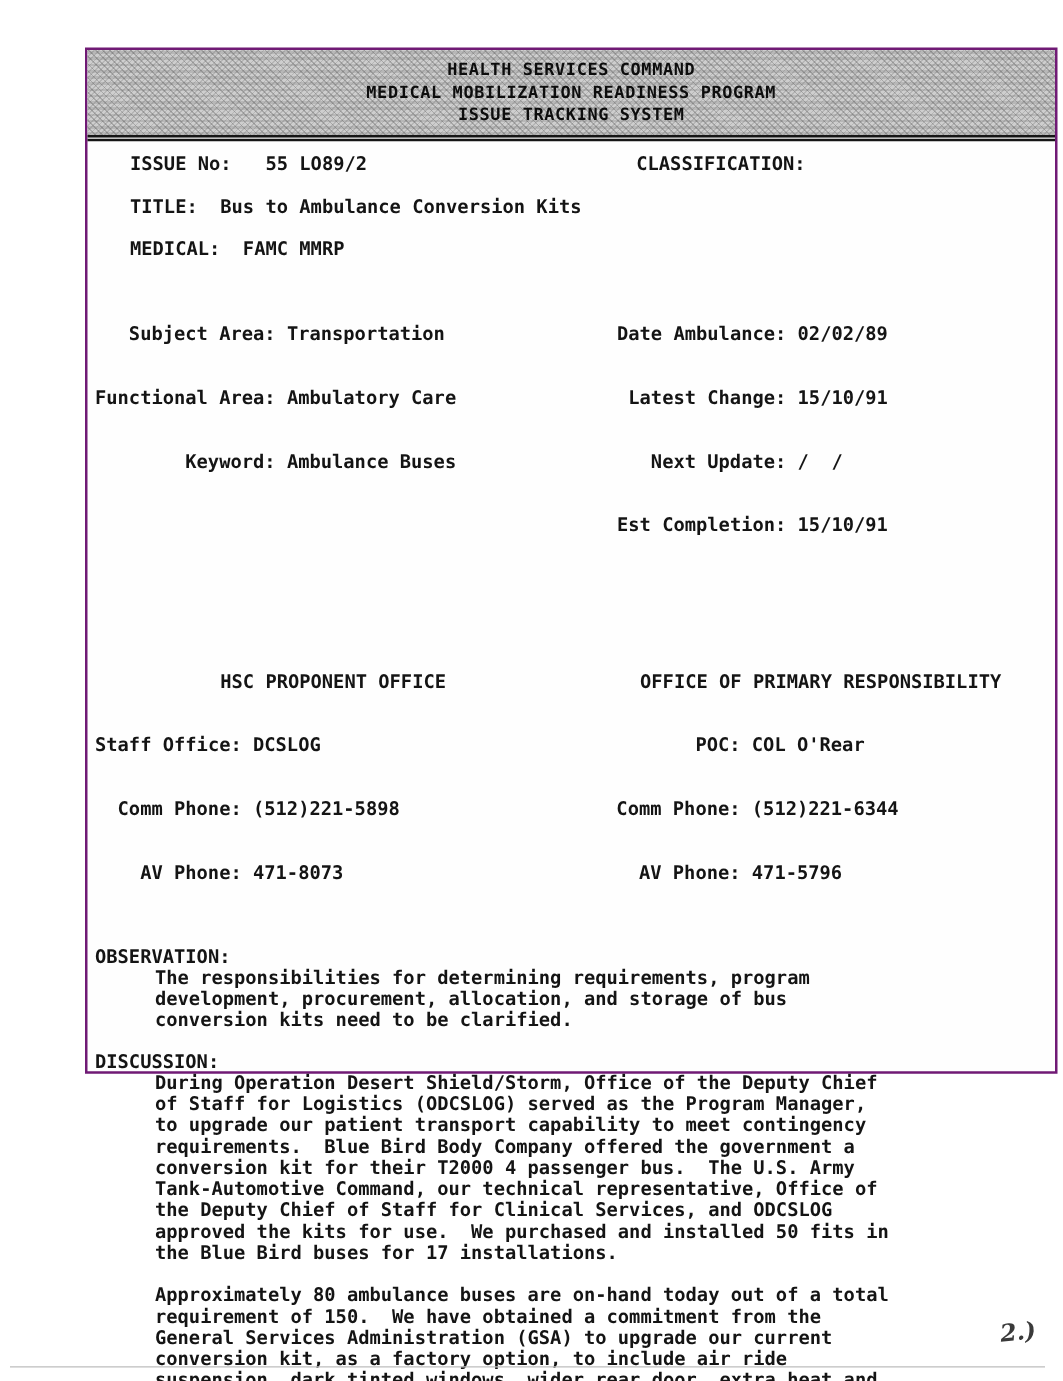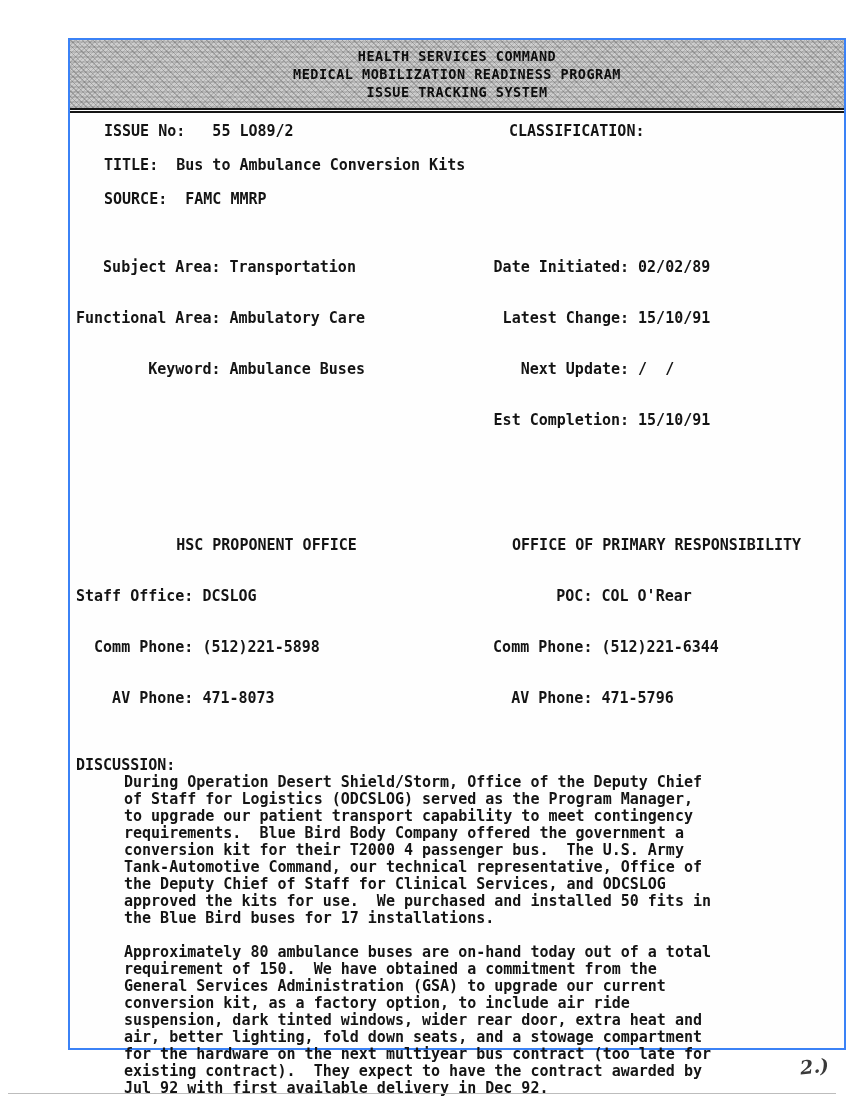--- a/index.html
+++ b/index.html
@@ -3,22 +3,22 @@
 <meta charset="utf-8">
 <style>
   * { margin:0; padding:0; box-sizing:border-box; }
   html,body { background:#ffffff; }
   body {
     width:850px; height:1105px; position:relative; overflow:hidden;
     font-family:"DejaVu Sans Mono","Liberation Mono",monospace;
     font-weight:bold; color:#141414;
   }
   .doc-frame {
-    position:absolute; left:68px; top:38px; width:778px; height:1012px;
-    border:2px solid #3b82f6; background:#fefefe;
+    position:absolute; left:68px; top:38px; width:778px; height:821px;
+    border:2px solid #701a75; background:#fefefe;
   }
   .doc-header {
     height:70px;
     background-color:#c9c9c9;
     background-image:
       repeating-linear-gradient(45deg, rgba(80,80,80,.30) 0 1px, transparent 1px 4px),
       repeating-linear-gradient(-45deg, rgba(110,110,110,.25) 0 1px, transparent 1px 3px),
       repeating-linear-gradient(0deg, rgba(150,150,150,.35) 0 2px, rgba(215,215,215,.35) 2px 5px);
     border-bottom:2px solid #151515;
     display:flex; flex-direction:column; justify-content:center; align-items:center;
@@ -71,31 +71,31 @@
     <div class="row issue-row">
       <span class="issue-left"><span>ISSUE No:</span><span class="gap3">55 LO89/2</span></span>
       <span>CLASSIFICATION:</span>
     </div>
 
     <div class="row issue-row">
       <span>TITLE:</span><span class="gap2">Bus to Ambulance Conversion Kits</span>
     </div>
 
     <div class="row">
-      <span>SOURCE:</span><span class="gap2">FAMC MMRP</span>
+      <span>MEDICAL:</span><span class="gap2">FAMC MMRP</span>
     </div>
 
     <div class="cols meta-block">
       <div class="col">
         <div><span class="lbl w16">Subject Area:</span><span class="val">Transportation</span></div>
         <div><span class="lbl w16">Functional Area:</span><span class="val">Ambulatory Care</span></div>
         <div><span class="lbl w16">Keyword:</span><span class="val">Ambulance Buses</span></div>
       </div>
       <div class="col col-right">
-        <div><span class="lbl w15">Date Initiated:</span><span class="val">02/02/89</span></div>
+        <div><span class="lbl w15">Date Ambulance:</span><span class="val">02/02/89</span></div>
         <div><span class="lbl w15">Latest Change:</span><span class="val">15/10/91</span></div>
         <div><span class="lbl w15">Next Update:</span><span class="val">/  /</span></div>
         <div><span class="lbl w15">Est Completion:</span><span class="val">15/10/91</span></div>
       </div>
     </div>
 
     <div class="cols office-block">
       <div class="col">
         <div class="center">HSC PROPONENT OFFICE</div>
         <div><span class="lbl w13">Staff Office:</span><span class="val">DCSLOG</span></div>
@@ -103,20 +103,26 @@
         <div><span class="lbl w13">AV Phone:</span><span class="val">471-8073</span></div>
       </div>
       <div class="col col-right">
         <div class="center">OFFICE OF PRIMARY RESPONSIBILITY</div>
         <div><span class="lbl w13">POC:</span><span class="val">COL O'Rear</span></div>
         <div><span class="lbl w13">Comm Phone:</span><span class="val">(512)221-6344</span></div>
         <div><span class="lbl w13">AV Phone:</span><span class="val">471-5796</span></div>
       </div>
     </div>
 
+    <div class="obs-block">
+      <div>OBSERVATION:</div>
+      <div class="body-par">The responsibilities for determining requirements, program
+development, procurement, allocation, and storage of bus
+conversion kits need to be clarified.</div>
+    </div>
 
     <div class="disc-block">
       <div>DISCUSSION:</div>
       <div class="body-par">During Operation Desert Shield/Storm, Office of the Deputy Chief
 of Staff for Logistics (ODCSLOG) served as the Program Manager,
 to upgrade our patient transport capability to meet contingency
 requirements.  Blue Bird Body Company offered the government a
 conversion kit for their T2000 4 passenger bus.  The U.S. Army
 Tank-Automotive Command, our technical representative, Office of
 the Deputy Chief of Staff for Clinical Services, and ODCSLOG

